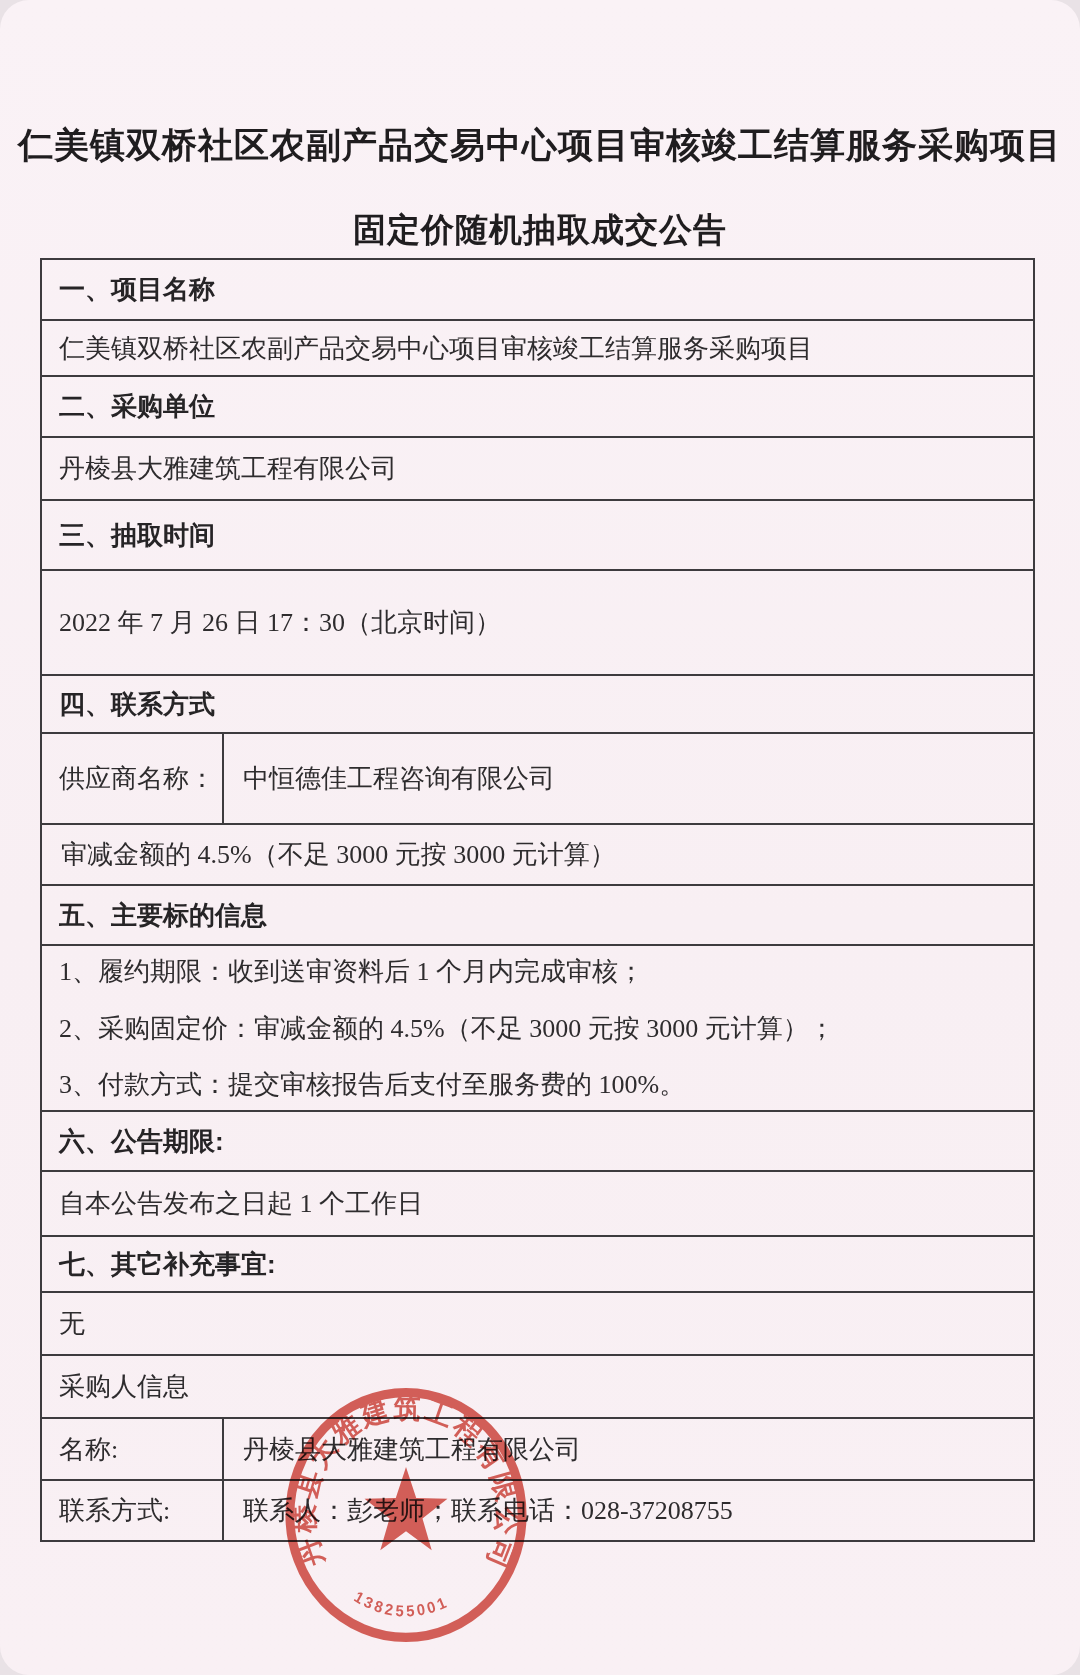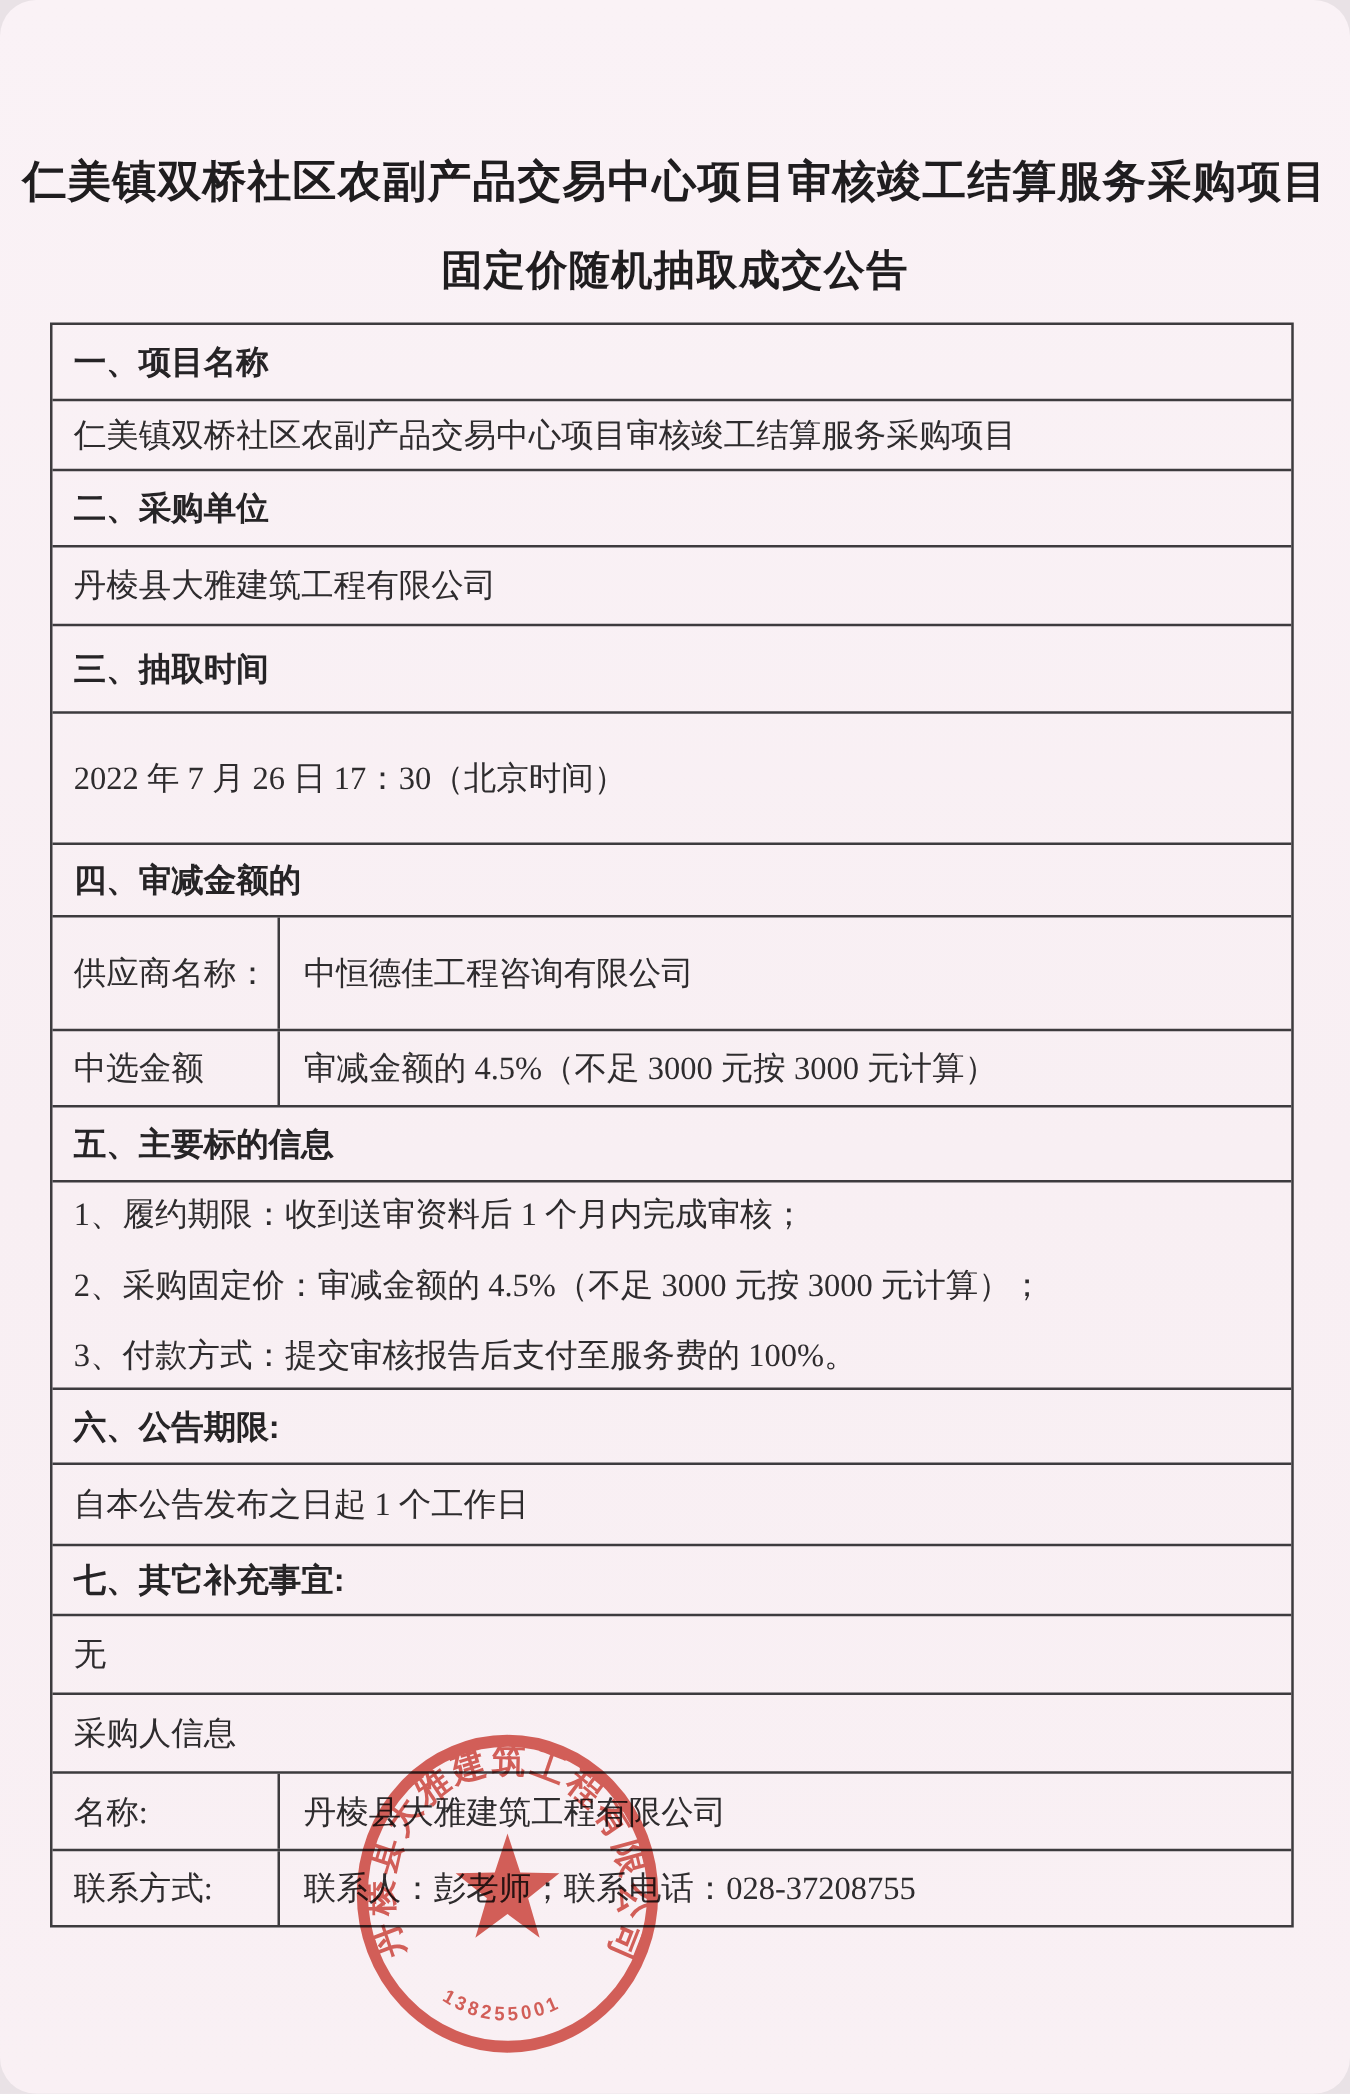--- a/index.html
+++ b/index.html
@@ -20,21 +20,21 @@
     border-radius:29px;
   }
   .doc-title{
     position:absolute;left:0;width:100%;
     text-align:center;
     font-family:"Liberation Sans","DejaVu Sans",sans-serif;
     font-weight:bold;color:#1f1d1f;
     letter-spacing:1px;white-space:nowrap;
   }
   .title-line1{top:122px;font-size:35px;}
-  .title-line2{top:194px;font-size:33px;}
+  .title-line2{top:208px;font-size:33px;}
 
   .doc-table{
     position:absolute;left:40px;top:258px;width:995px;
     border:2px solid var(--border);
     box-sizing:border-box;
     background:transparent;
   }
   .row{
     display:flex;align-items:center;
     border-top:2px solid var(--border);
@@ -102,34 +102,31 @@
     </div>
 
     <div class="row heading" style="height:70px">
       <span>三、抽取时间</span>
     </div>
     <div class="row value" style="height:105px">
       <span>2022 年 7 月 26 日 17：30（北京时间）</span>
     </div>
 
     <div class="row heading" style="height:58px">
-      <span>四、审减金额的</span>
+      <span>四、联系方式</span>
     </div>
     <div class="row split" style="height:91px">
       <div class="label">
         <span>供应商名称：</span>
       </div>
       <div class="val">
         <span>中恒德佳工程咨询有限公司</span>
       </div>
     </div>
     <div class="row split" style="height:61px">
-      <div class="label">
-        <span>中选金额</span>
-      </div>
       <div class="val">
         <span>审减金额的 4.5%（不足 3000 元按 3000 元计算）</span>
       </div>
     </div>
 
     <div class="row heading" style="height:60px">
       <span>五、主要标的信息</span>
     </div>
     <div class="row items" style="height:166px">
       <div class="item">1、履约期限：收到送审资料后 1 个月内完成审核；</div>

